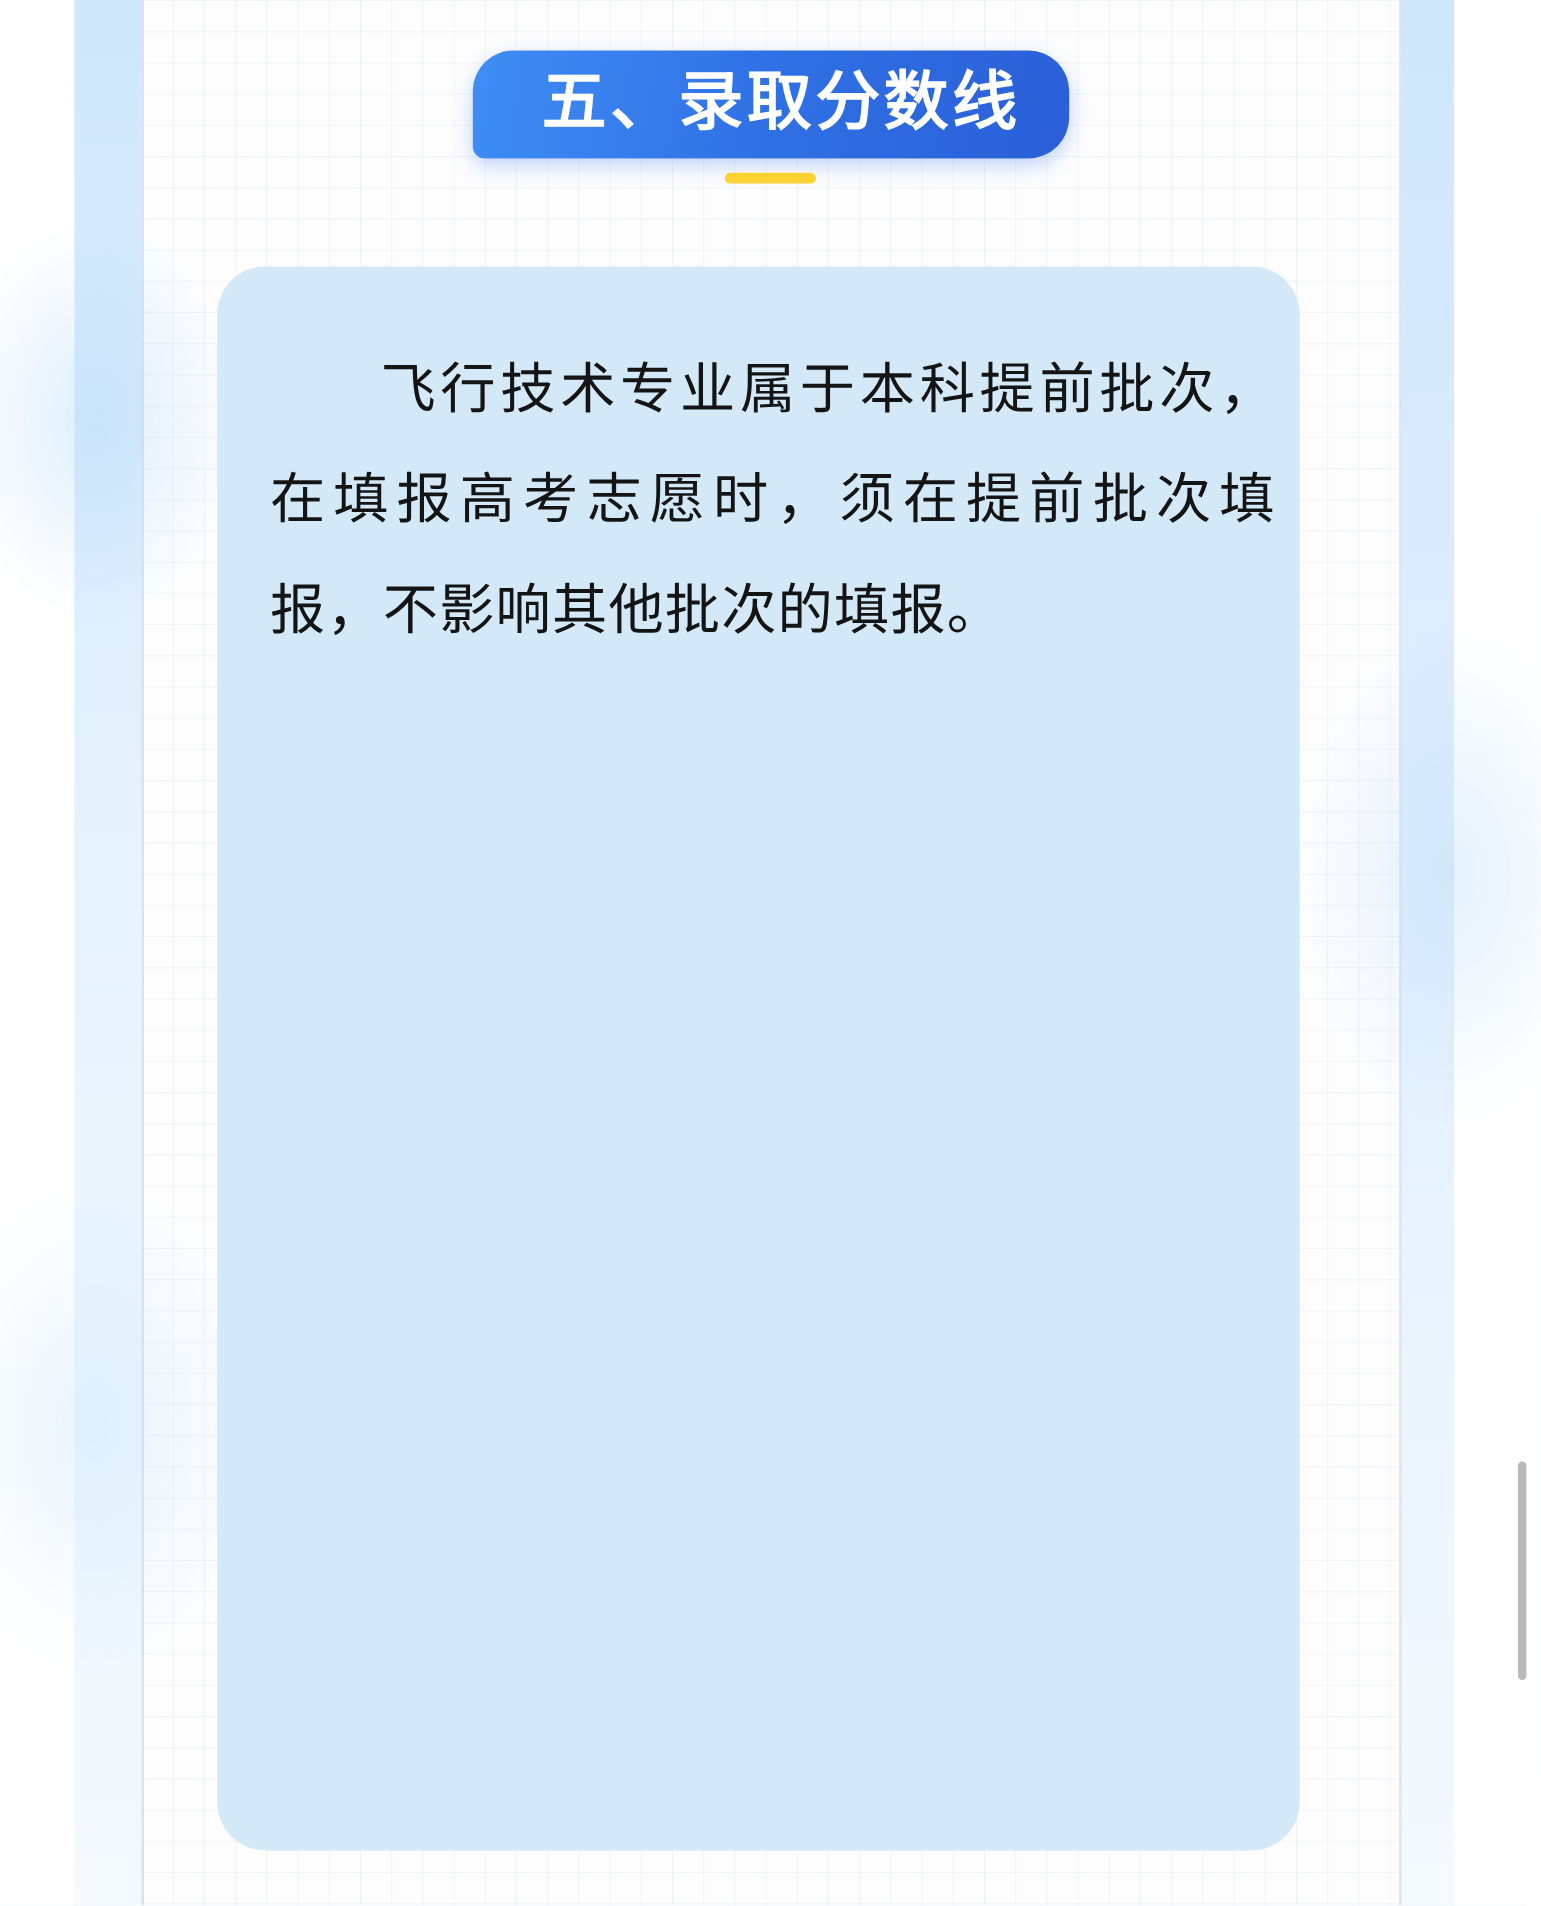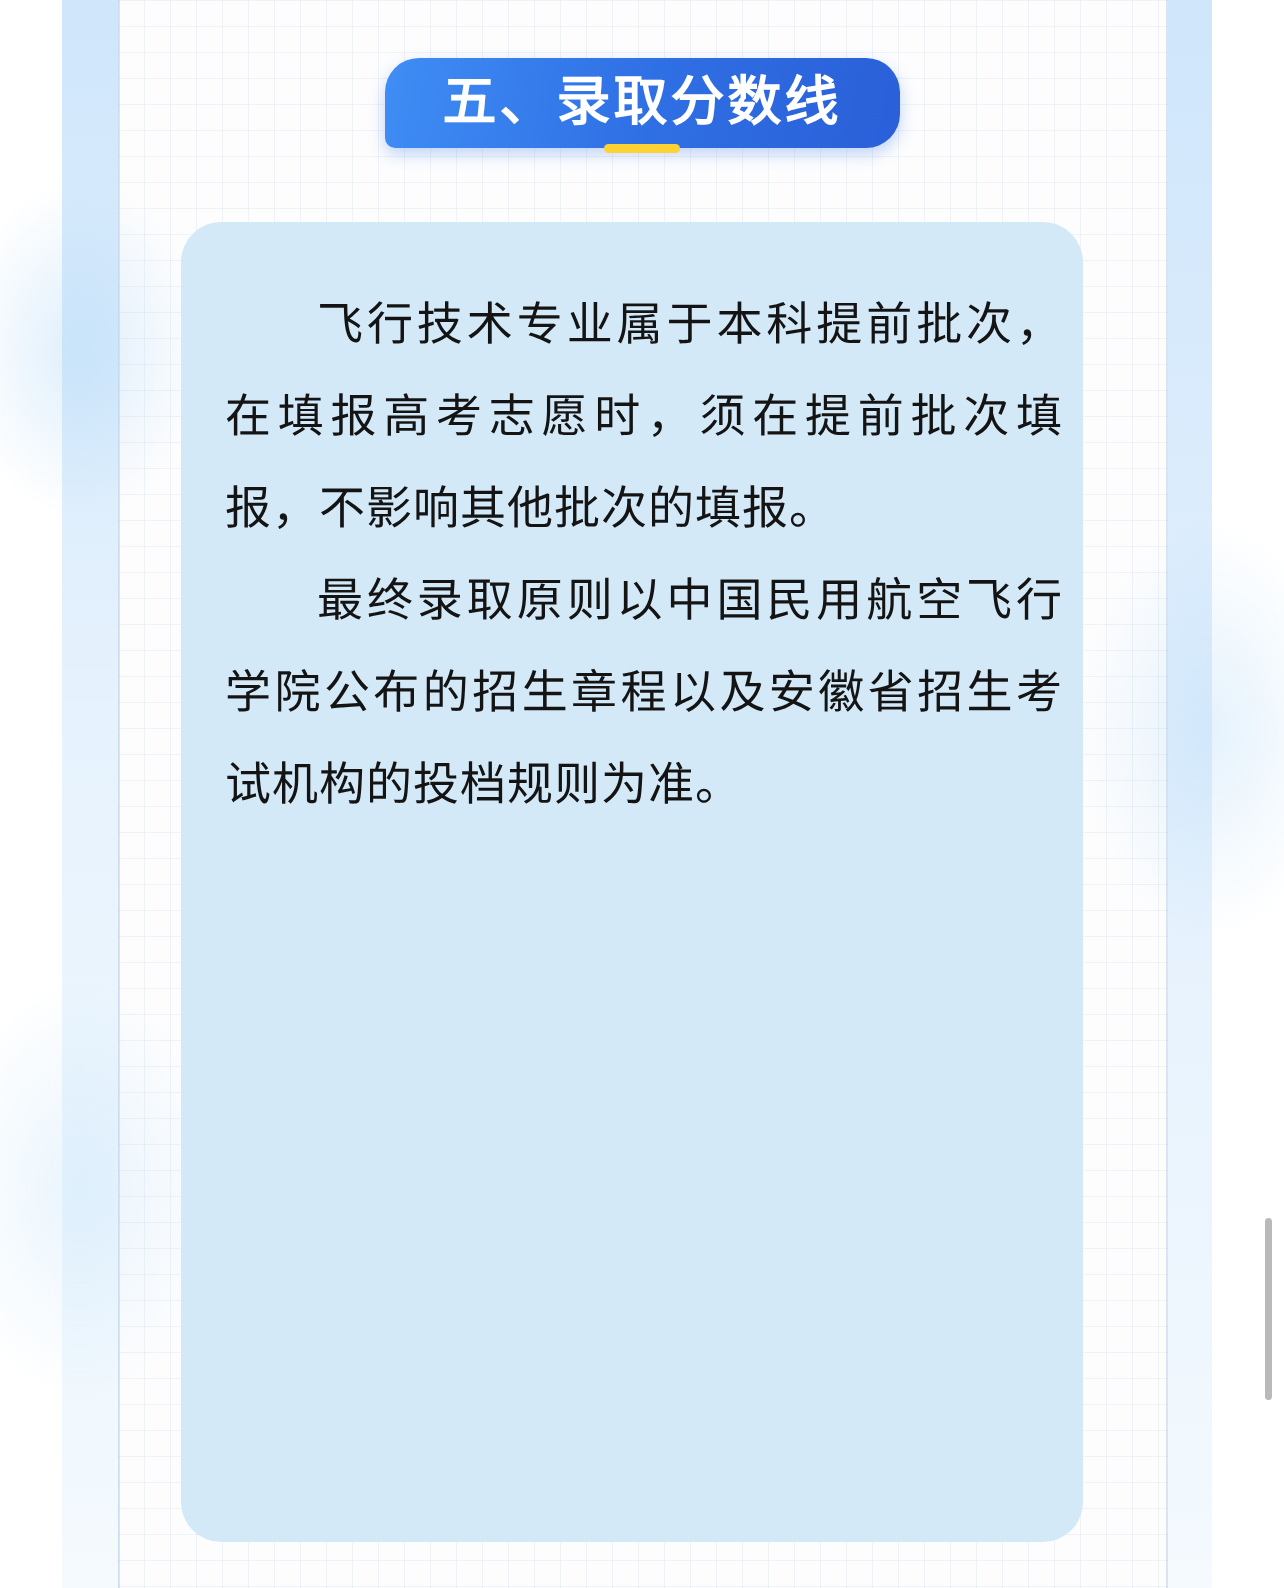--- a/index.html
+++ b/index.html
@@ -76,25 +76,24 @@
   
   .heading-wrap {
     position: absolute;
     left: 0;
     top: 42px;
     width: 1284px;
     text-align: center;
   }
   .heading-pill {
     display: inline-block;
-    padding: 16px 58px 20px 58px;
+    padding: 16px 40px 20px 58px;
     border-radius: 34px 34px 34px 10px;
     background: linear-gradient(100deg, #3f8df5 0%, #2f6fe4 52%, #2a5fd8 100%);
     box-shadow: 0 6px 16px rgba(47,111,228,.30);
-    margin-top: 16px;
   }
   .heading-text {
     color: #ffffff;
     font-size: 54px;
     font-weight: bold;
     letter-spacing: 3px;
     line-height: 1;
     white-space: nowrap;
   }
   .heading-underline {
@@ -172,20 +171,19 @@
 
   <div class="heading-wrap">
     <div class="heading-pill">
       <div class="heading-text">五、录取分数线</div>
     </div>
   </div>
   <div class="heading-underline"></div>
 
   <div class="card">
     <p class="para">飞行技术专业属于本科提前批次，在填报高考志愿时，须在提前批次填报，不影响其他批次的填报。</p>
-    <p class="para">最终录取原则以中国民用航空飞行学院公布的招生章程以及安徽省招生考试机构的投档规则为准。</p>
   </div>
 
   <div class="scrollbar-track">
     <div class="scrollbar-thumb"></div>
   </div>
 
 </div>
 
 </body></html>

